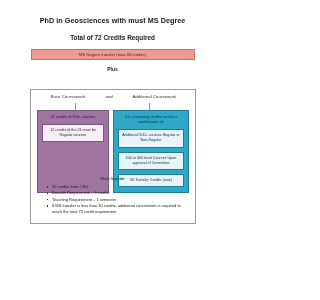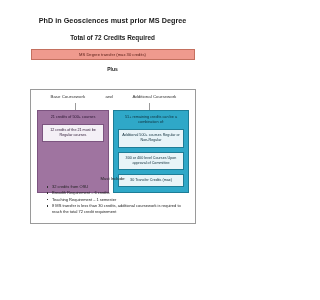--- a/index.html
+++ b/index.html
@@ -202,21 +202,21 @@
     width: 1.6px;
     height: 1.6px;
     background: #333333;
   }
 </style>
 </head>
 <body>
 
 <div class="page">
 
-  <div class="title">PhD in Geosciences must prior MS Degree</div>
+  <div class="title">PhD in Geosciences with must MS Degree</div>
   <div class="subtitle">Total of 72 Credits Required</div>
 
   <div class="transfer-bar">
     <span class="transfer-bar-label">MS Degree transfer (max 30 credits)</span>
   </div>
 
   <div class="plus">Plus</div>
 
   <div class="frame">
 

